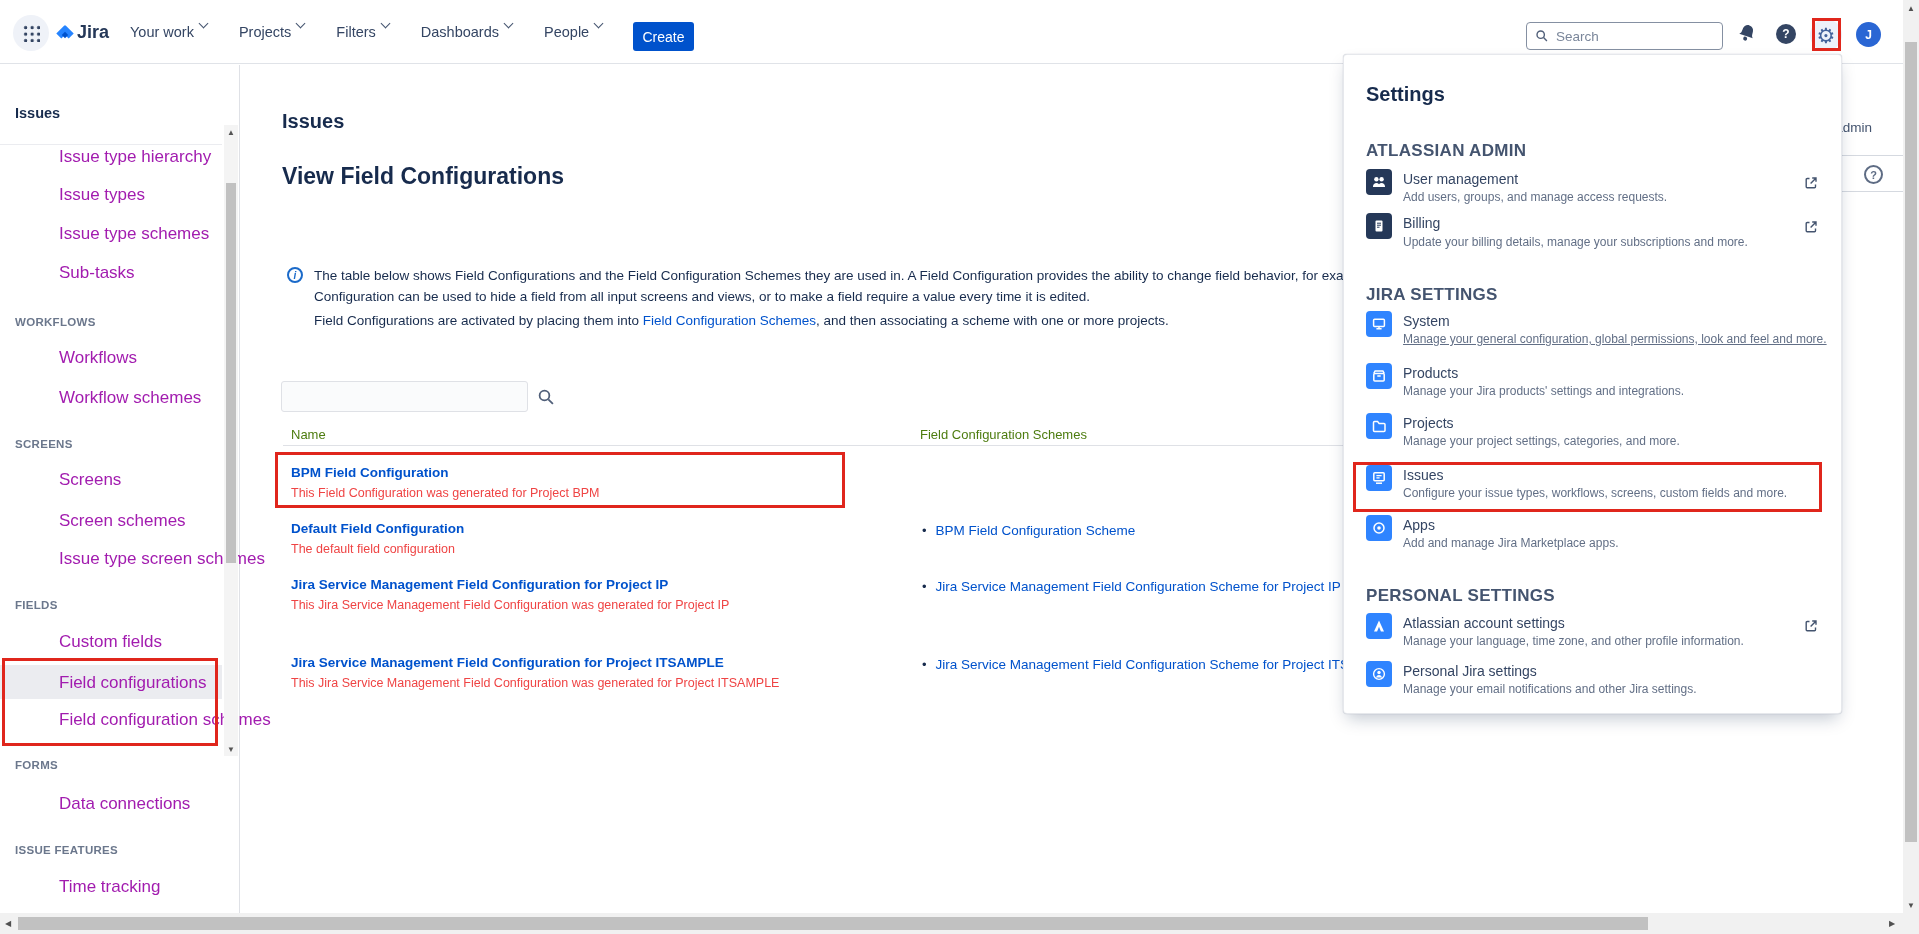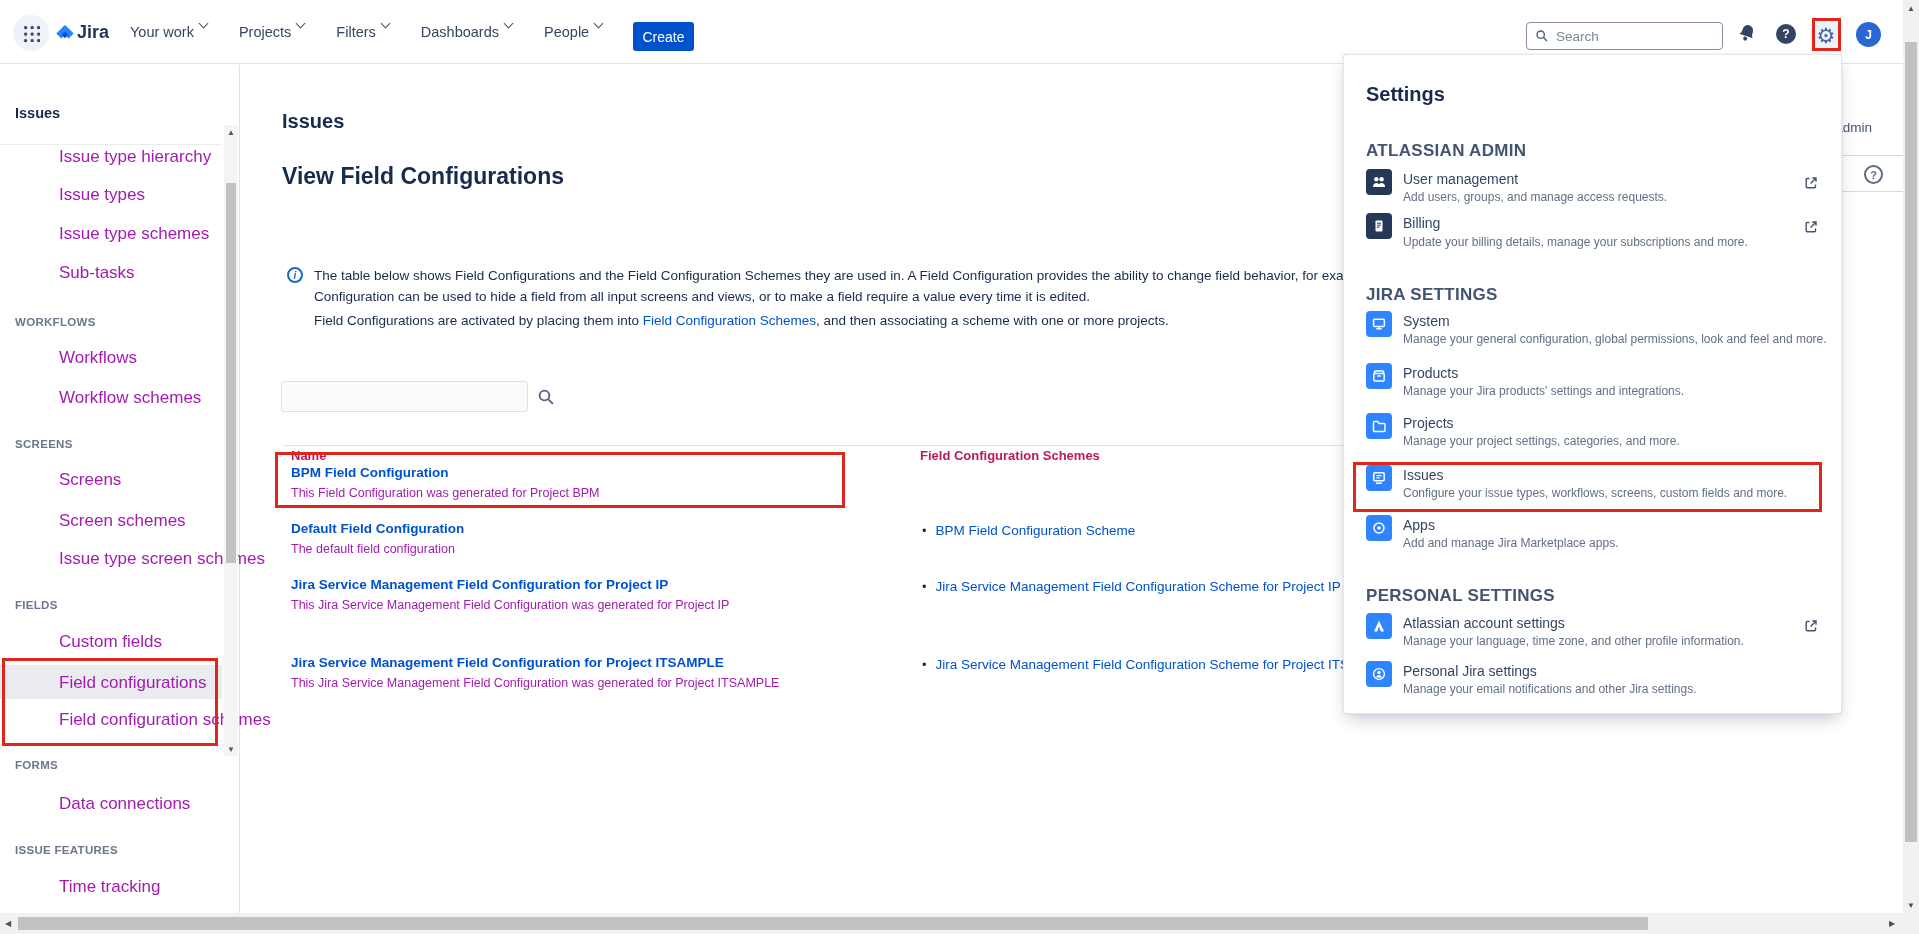--- a/index.html
+++ b/index.html
@@ -59,24 +59,24 @@
   .pg-title { left:282px; top:110px; font-size:20px; font-weight:600; color:#172B4D; }
   .pg-h2 { left:282px; top:163px; font-size:23px; font-weight:700; color:#172B4D; }
   .info-icon { left:287px; top:267px; width:16px; height:16px; border:2px solid #1B6AC9; border-radius:50%;
     color:#1B6AC9; font-size:10px; font-weight:700; font-style:italic;
     display:flex; align-items:center; justify-content:center; }
   .para { font-size:13.5px; color:#172B4D; }
   .link { color:#0052CC; text-decoration:none; cursor:pointer; }
   .filter-input { left:281px; top:381px; width:247px; height:31px; background:#FAFBFC;
     border:1px solid #DFE1E6; border-radius:3px; font-size:13px; color:#172B4D; padding:0 8px;
     font-family:"Liberation Sans", sans-serif; }
-  .th { font-size:13px; font-weight:700; color:#be185d;margin-top:21px; }
+  .th { font-size:13px; font-weight:400; color:#4d7c0f; }
   .th-line { left:283px; top:445px; width:1350px; height:1px; background:#DFE1E6; }
   .row-link { font-size:13.5px; font-weight:700; }
-  .row-desc { font-size:12.5px; color:#a21caf; }
+  .row-desc { font-size:12.5px; color:#ef4444; }
   .scheme-link { font-size:13.5px; }
   .bullet { color:#172B4D; font-size:13px; margin-right:9px; }
 
   
   .panel { position:absolute; left:1343px; top:54px; width:499px; height:660px; background:#fff;
     border-radius:4px; border:1px solid rgba(9,30,66,.10);
     box-shadow:0 8px 16px -4px rgba(9,30,66,.25), 0 0 1px rgba(9,30,66,.31); z-index:10; }
   .pn-title { position:absolute; left:22px; top:28px; font-size:20px; font-weight:600; color:#172B4D; }
   .pn-sect { position:absolute; left:22px; font-size:17px; font-weight:700; color:#44546F;
     letter-spacing:.3px; }
@@ -301,21 +301,21 @@
 
     <div class="pn-sect" style="top:230px;">JIRA SETTINGS</div>
 
     <div class="pn-ic blue" style="top:256px;">
       <svg width="16" height="16" viewBox="0 0 16 16">
           <rect x="2.6" y="3.2" width="10.8" height="7.2" rx="1" fill="none" stroke="#fff" stroke-width="1.5"></rect>
           <path d="M8 10.4v2.2M5.4 12.8h5.2" stroke="#fff" stroke-width="1.5"></path>
         </svg>
     </div>
     <div class="pn-item-title" style="top:258px;">System</div>
-    <div class="pn-item-desc" style="top:277px;">Manage your general configuration, global permissions, look and feel and more.</div>
+    <div class="pn-item-desc" style="top:277px;text-decoration:underline;">Manage your general configuration, global permissions, look and feel and more.</div>
 
     <div class="pn-ic blue" style="top:308px;">
       <svg width="16" height="16" viewBox="0 0 16 16">
           <rect x="2.8" y="5.4" width="10.4" height="7.6" rx="1" fill="none" stroke="#fff" stroke-width="1.5"></rect>
           <path d="M2.8 5.4 4.1 3h7.8l1.3 2.4M6.3 8h3.4" fill="none" stroke="#fff" stroke-width="1.5"></path>
         </svg>
     </div>
     <div class="pn-item-title" style="top:310px;">Products</div>
     <div class="pn-item-desc" style="top:329px;">Manage your Jira products' settings and integrations.</div>
 

